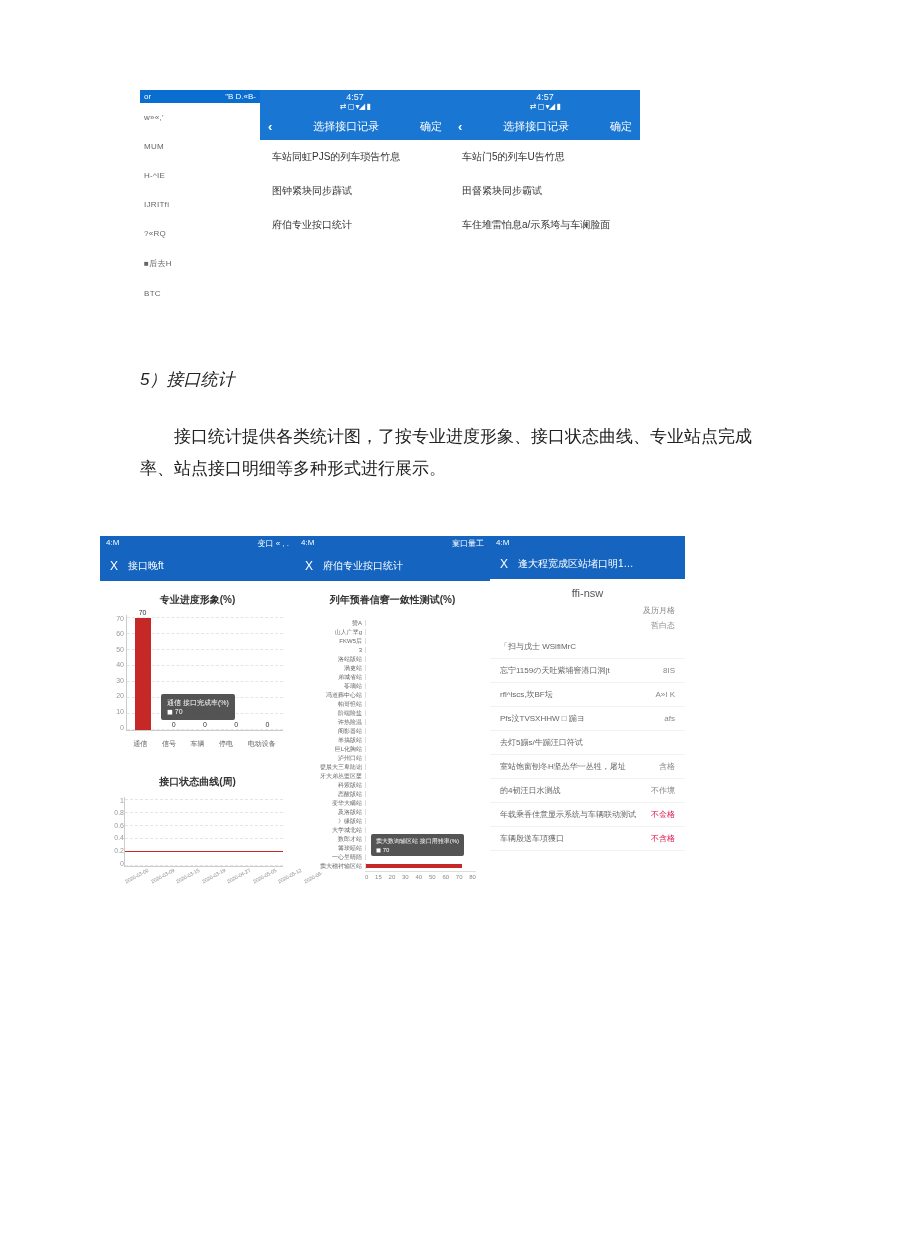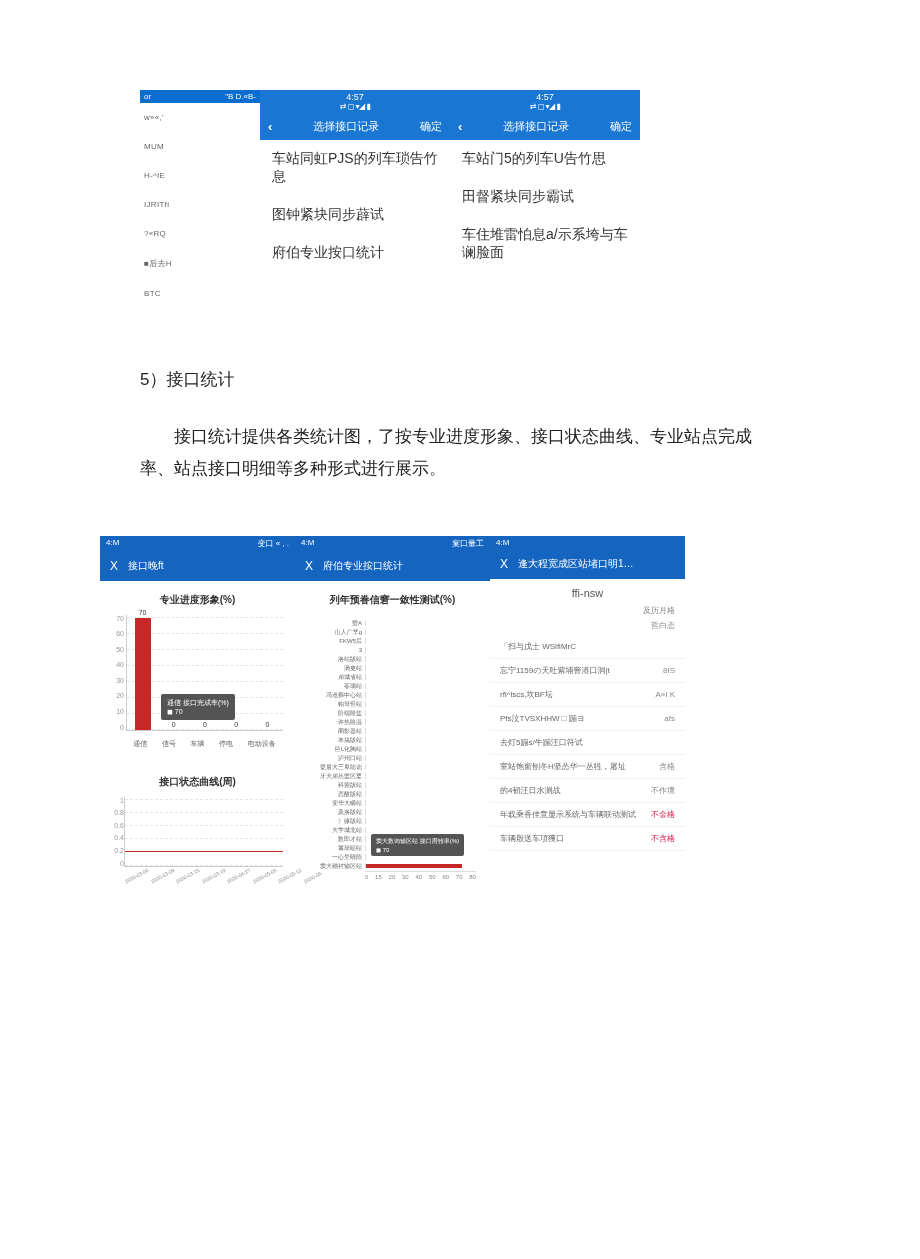--- a/index.html
+++ b/index.html
@@ -66,30 +66,31 @@
     display: flex;
     align-items: center;
     justify-content: space-between;
     font-size: 11px;
   }
   .title-bar .back { font-size: 13px; font-weight: bold; }
   .title-bar .ttl { font-weight: 500; font-size: 11px; }
   .title-bar .act { font-size: 11px; }
   .list-item {
     padding: 10px 12px;
-    font-size: 14px;
+    font-size: 10px;
     color: #333;
     border-bottom: none;
   }
 
   
   .sec-heading {
     font-size: 17px;
     color: #222;
     margin: 40px 0 30px 0;
+    font-style: italic;
   }
   .sec-para {
     font-size: 17px;
     color: #222;
     line-height: 1.9;
     text-indent: 2em;
     margin-bottom: 50px;
   }
 
   

